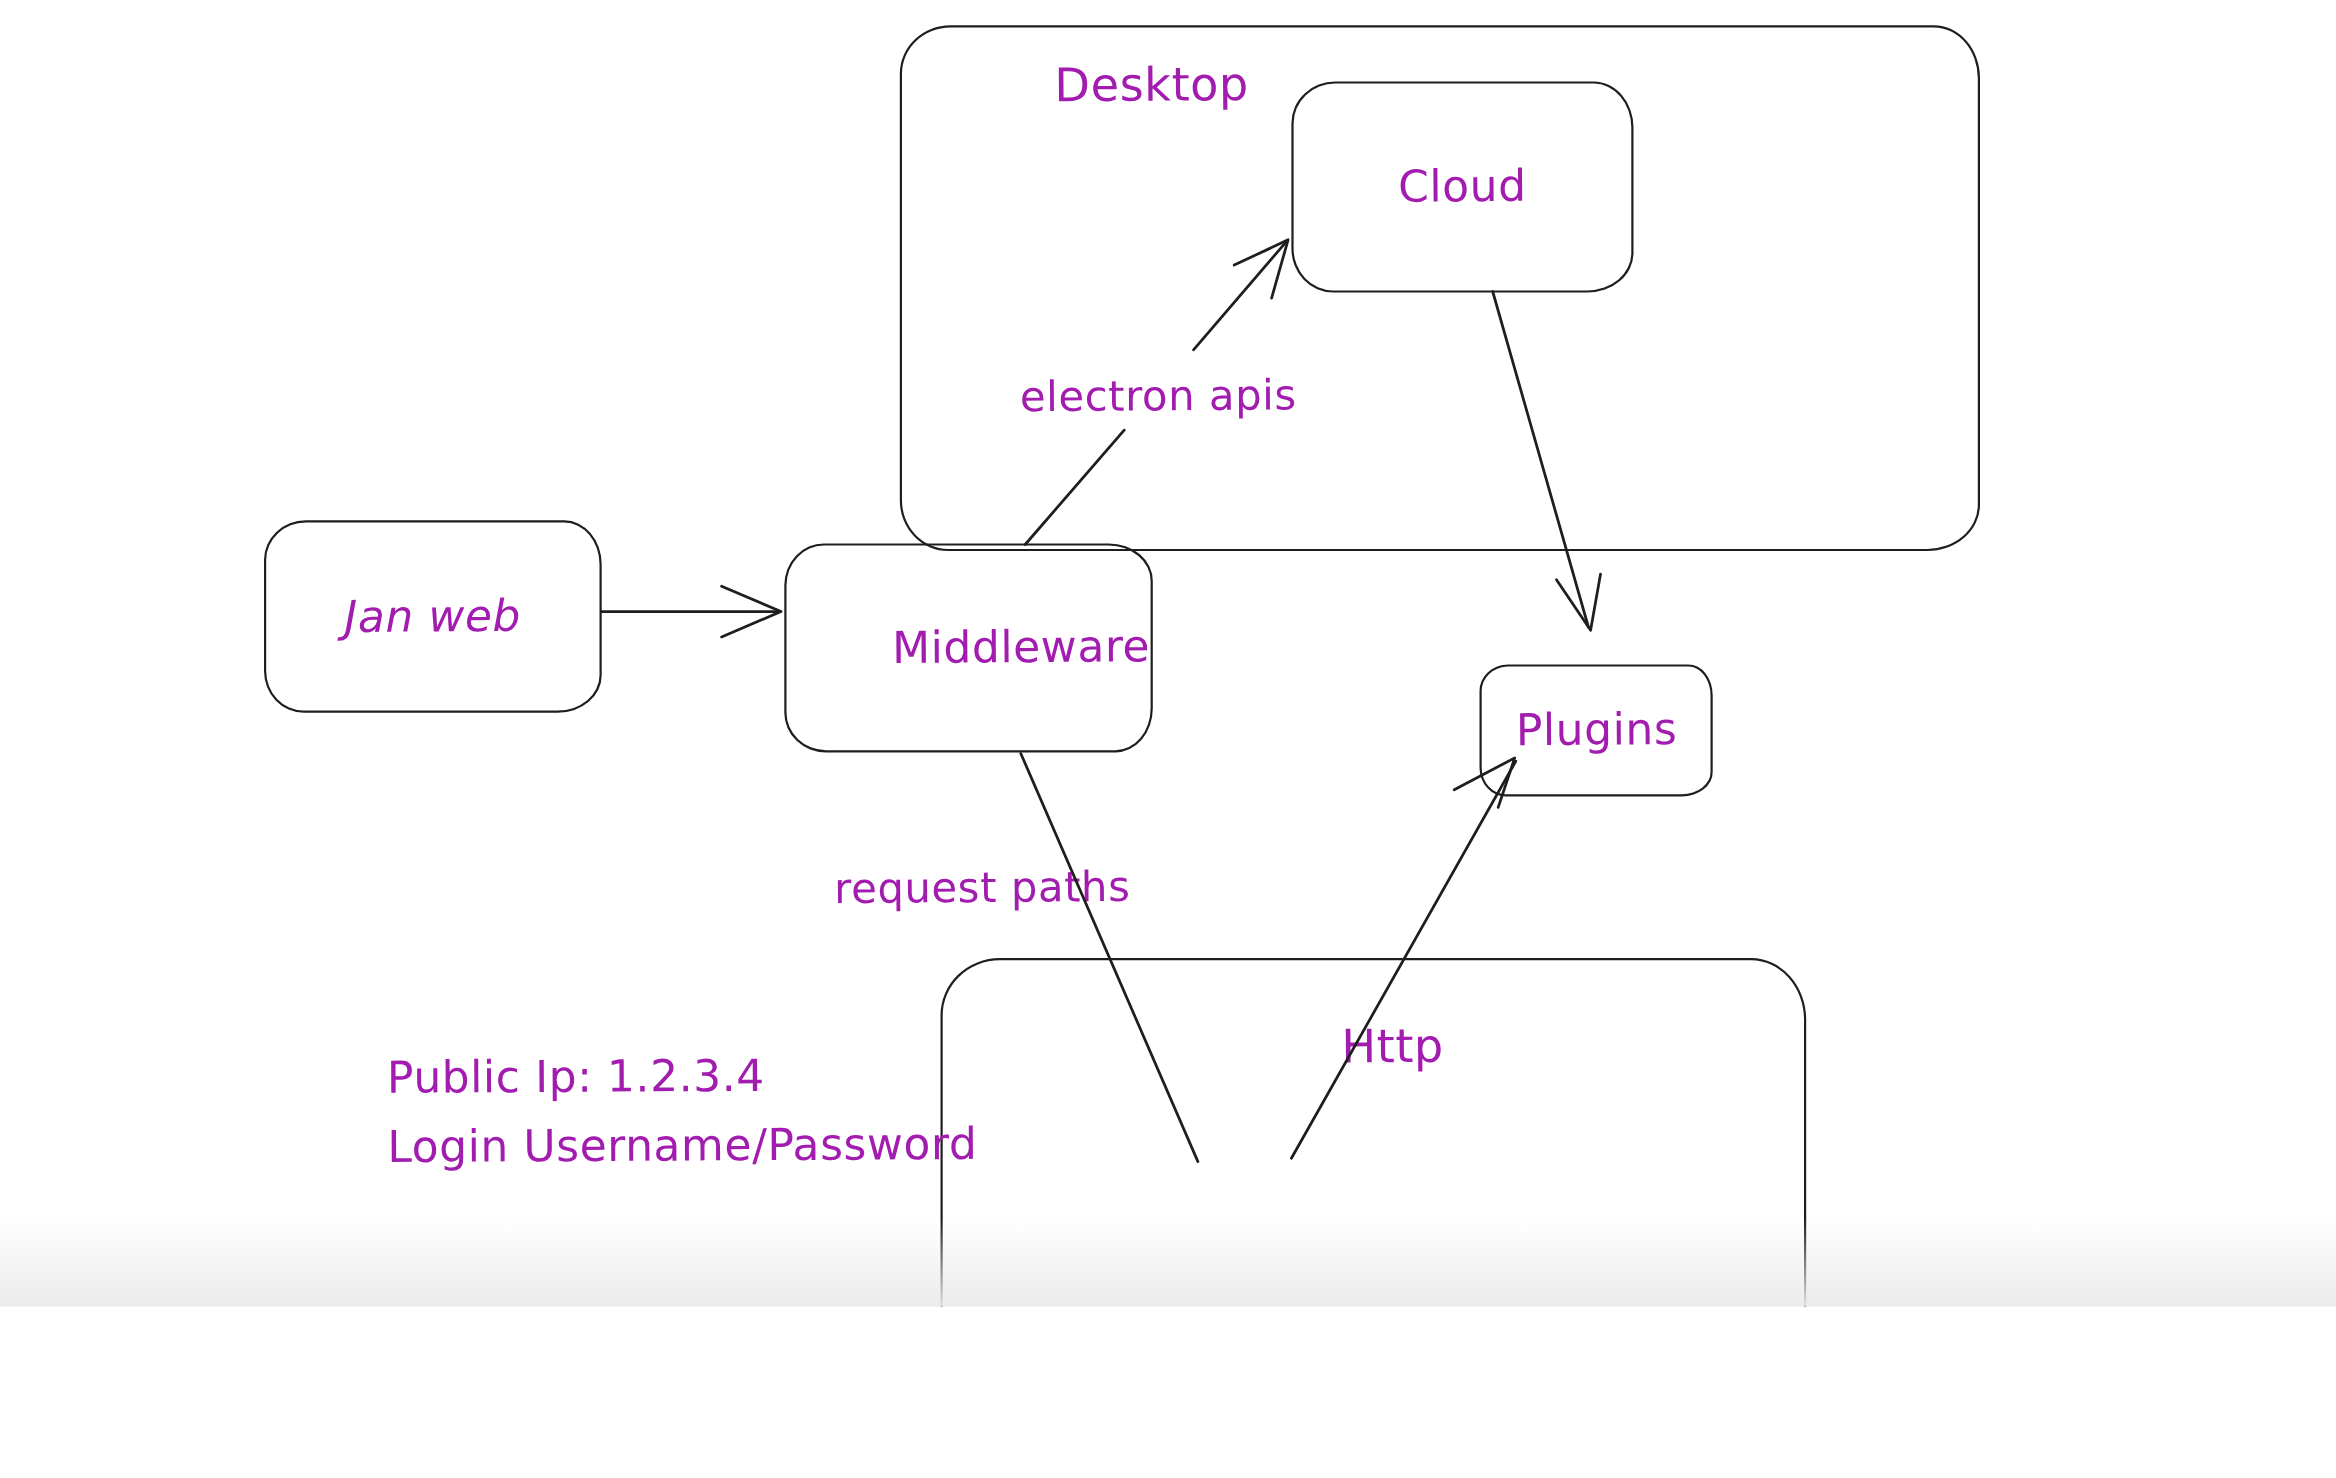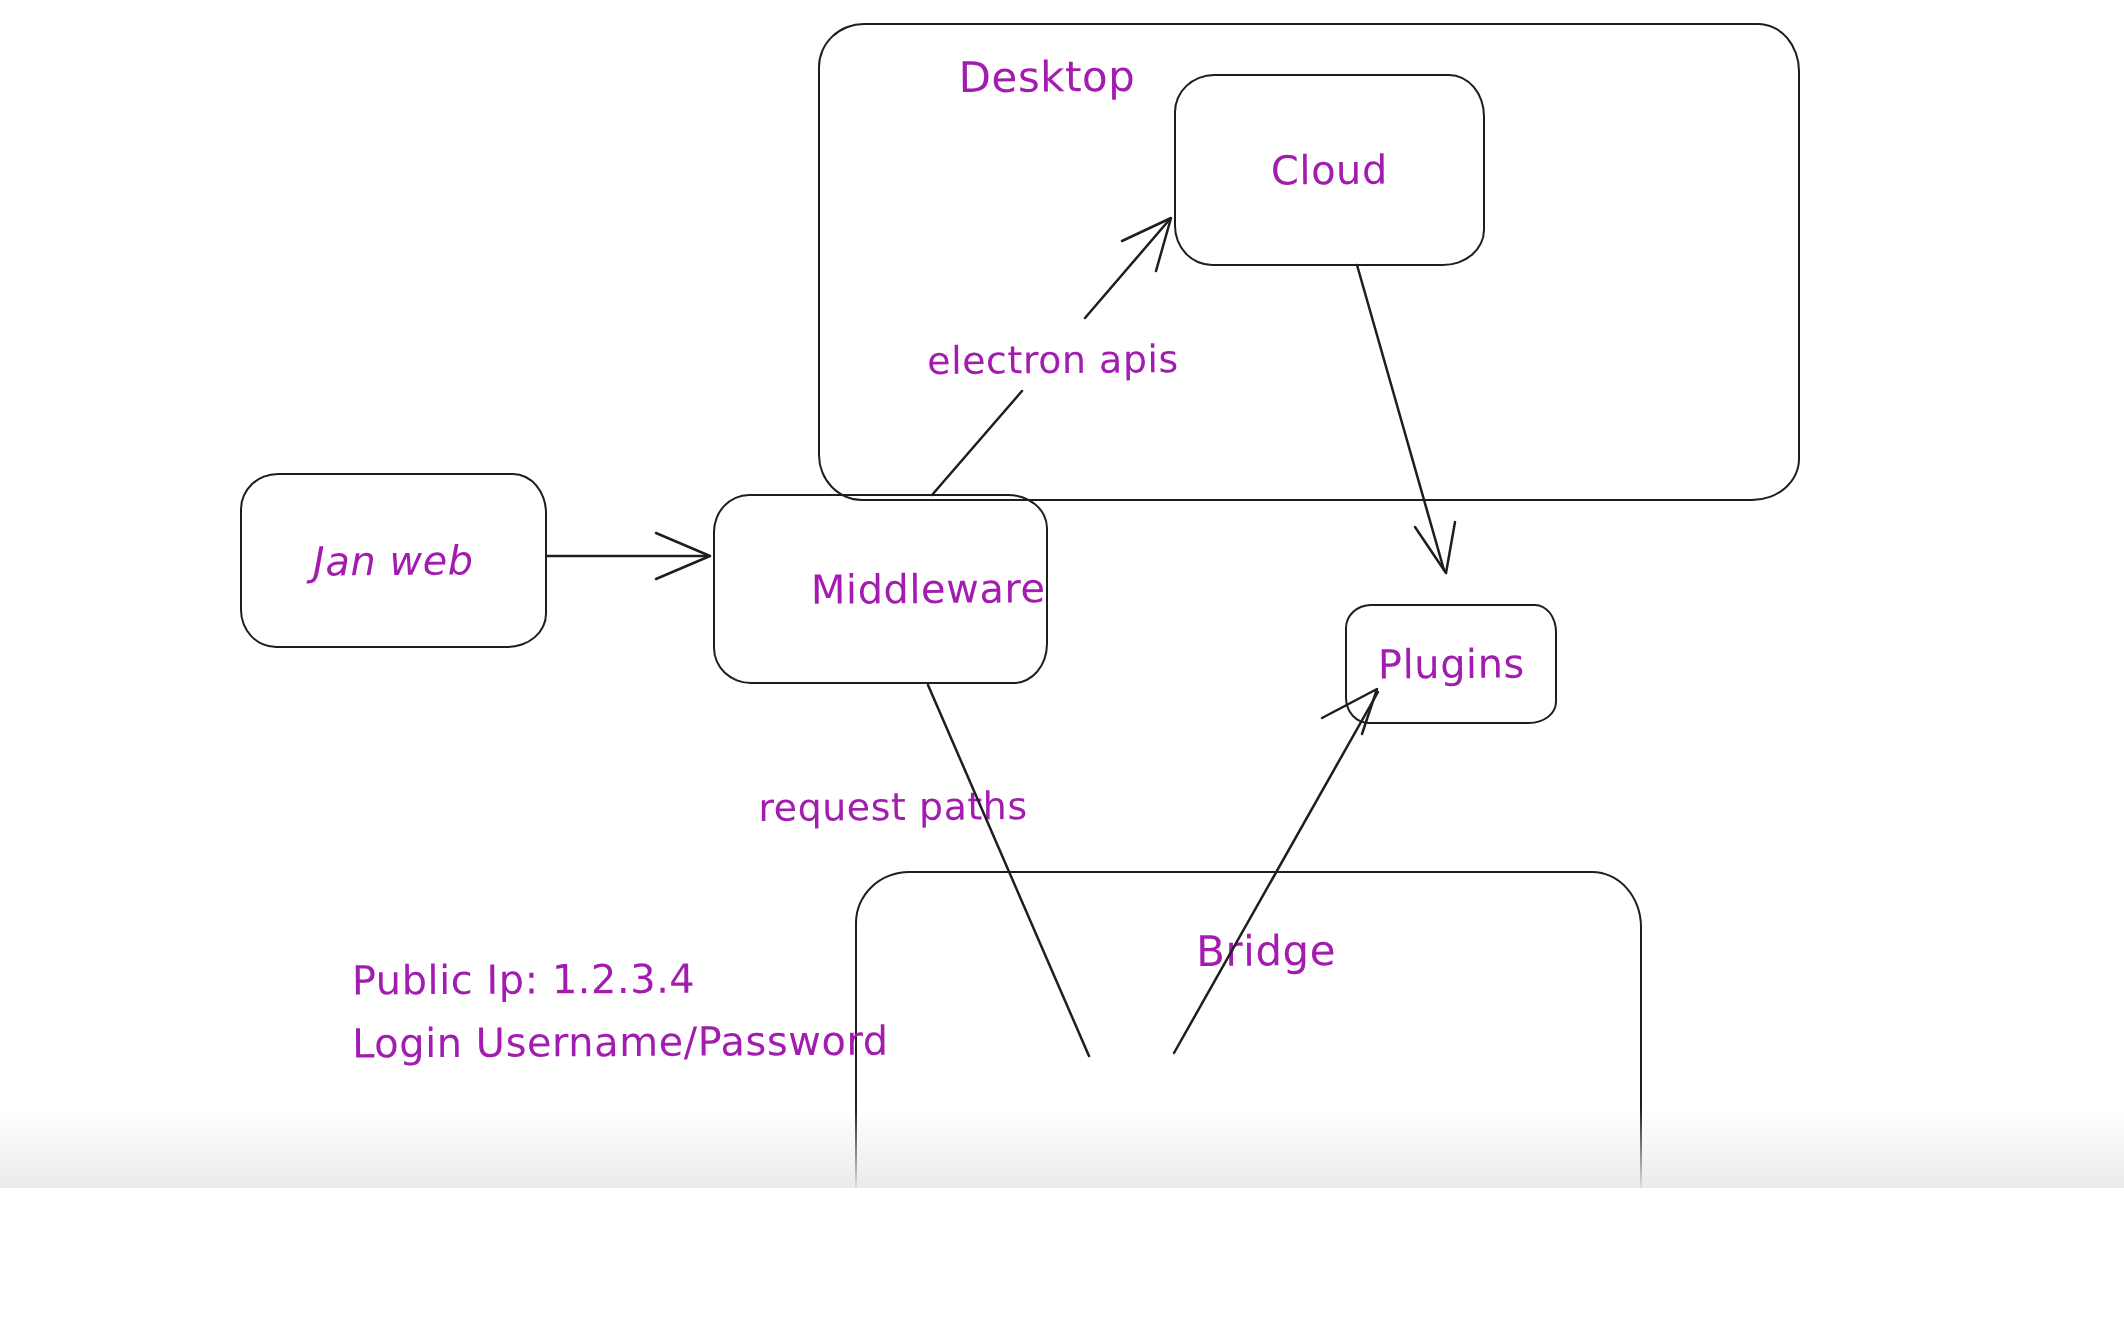--- a/index.html
+++ b/index.html
@@ -97,21 +97,21 @@
 </style>
 </head>
 <body>
 
 <div class="canvas">
 
   <div class="shape" id="desktop"></div>
   <div class="shape" id="cloud"></div>
 
   <div class="float-label" id="desktop-label">Desktop</div>
-  <div class="float-label" id="cloud-label">Bridge</div>
+  <div class="float-label" id="cloud-label">Http</div>
 
   <div class="shape node" id="jan-web">
     <span class="label">Jan web</span>
   </div>
   <div class="shape node" id="middleware">
     <span class="label">Middleware</span>
   </div>
   <div class="shape node" id="bridge">
     <span class="label">Cloud</span>
   </div>

